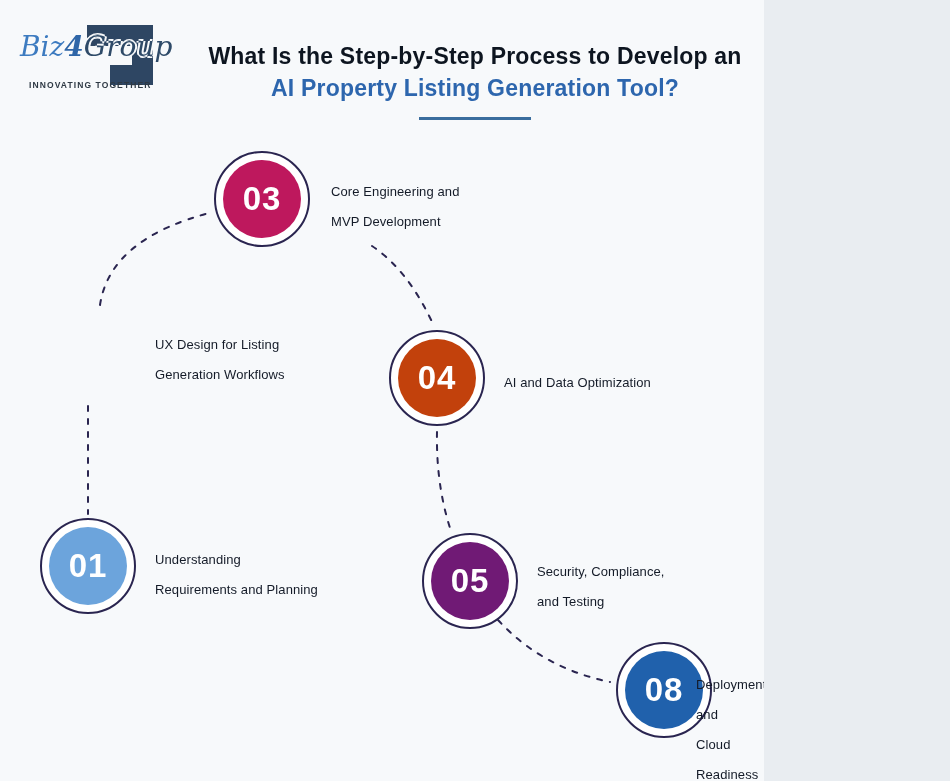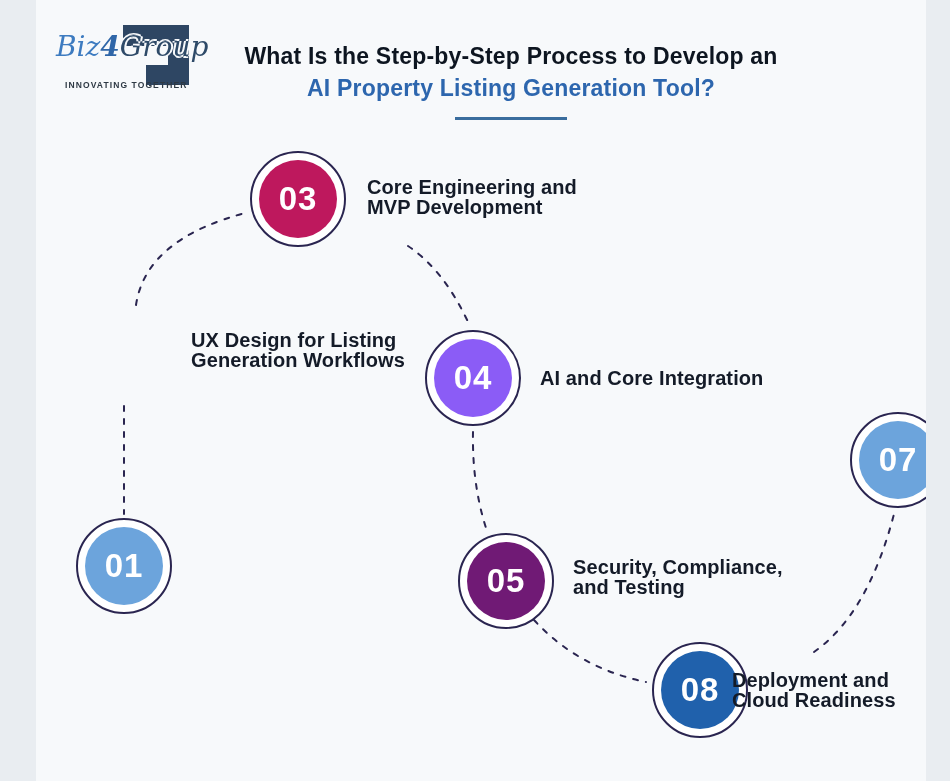--- a/index.html
+++ b/index.html
@@ -1,21 +1,20 @@
 <!DOCTYPE html>
 <html style="--background: #f7f9fb; --light-blue: #6ca4dc; --dark-blue: #2061ac; --ring-outline: #2a2550; --dash: #2a2550; --title-dark: #0d1520; --title-blue: #2d66ae; --underline: #3a6d9e; --label-text: #141b28; --logo-mark: #2e4663; --logo-biz: #3d7bc0; --logo-4: #2f66a8; --logo-group: #2e4a68; --logo-tagline: #2e3944;"><head>
 <meta charset="utf-8">
 <style>
   html,body{margin:0;padding:0;}
   body{background:#e9edf1;}
   .canvas{
-    position:relative;width:890px;height:781px;overflow:hidden;
+    position:relative;width:764px;height:781px;overflow:hidden;
     background:var(--background,#f7f9fb);
     font-family:"Liberation Sans",sans-serif;
-    margin-left:36px;
   }
   
   .connectors{position:absolute;left:0;top:0;pointer-events:none;}
   .connectors path{
     fill:none;stroke:var(--dash,#2a2550);stroke-width:2;
     stroke-dasharray:5 8;stroke-linecap:round;
   }
   
   .logo{position:absolute;left:20px;top:20px;width:150px;height:80px;}
   .logo-mark{position:absolute;left:0;top:0;}
@@ -46,21 +45,21 @@
   .inner{
     width:78px;height:78px;border-radius:50%;
     display:flex;align-items:center;justify-content:center;
   }
   .num{color:#ffffff;font-size:33px;font-weight:700;letter-spacing:1px;}
   .c01{left:40px;top:518px}.c02{left:41px;top:306px}.c03{left:214px;top:151px}
   .c04{left:389px;top:330px}.c05{left:422px;top:533px}.c06{left:616px;top:642px}
   .c07{left:814px;top:412px}
   
   .label{
-    position:absolute;font-size:20px;font-weight:700;line-height:20px;
+    position:absolute;font-size:13px;font-weight:400;line-height:30px;
     color:var(--label-text,#141b28);white-space:pre-line;letter-spacing:0.1px;
   }
   .l01{left:155px;top:545px}.l02{left:155px;top:330px}.l03{left:331px;top:177px}
   .l04{left:504px;top:368px}.l05{left:537px;top:557px}.l06{left:696px;top:670px}
   .l07{right:153px;top:440px;text-align:right}
 </style>
 </head>
 <body>
 
 <div class="canvas">
@@ -86,38 +85,40 @@
     <div class="t1">What Is the Step-by-Step Process to Develop an</div>
     <div class="t2">AI Property Listing Generation Tool?</div>
   </div>
   <div class="underline"></div>
 
   <div class="circle c01">
     <div class="inner" style="background: rgb(108, 164, 220);">
       <span class="num">01</span>
     </div>
   </div>
+  <div class="label l01">Understanding
+Requirements and Planning</div>
 
   <div class="label l02">UX Design for Listing
 Generation Workflows</div>
 
   <div class="circle c03">
     <div class="inner" style="background: #be185d;">
       <span class="num">03</span>
     </div>
   </div>
   <div class="label l03">Core Engineering and
 MVP Development</div>
 
   <div class="circle c04">
-    <div class="inner" style="background: #8b5cf6;">
+    <div class="inner" style="background: #c2410c;">
       <span class="num">04</span>
     </div>
   </div>
-  <div class="label l04">AI and Core Integration</div>
+  <div class="label l04">AI and Data Optimization</div>
 
   <div class="circle c05">
     <div class="inner" style="background: #701a75;">
       <span class="num">05</span>
     </div>
   </div>
   <div class="label l05">Security, Compliance,
 and Testing</div>
 
   <div class="circle c06">

